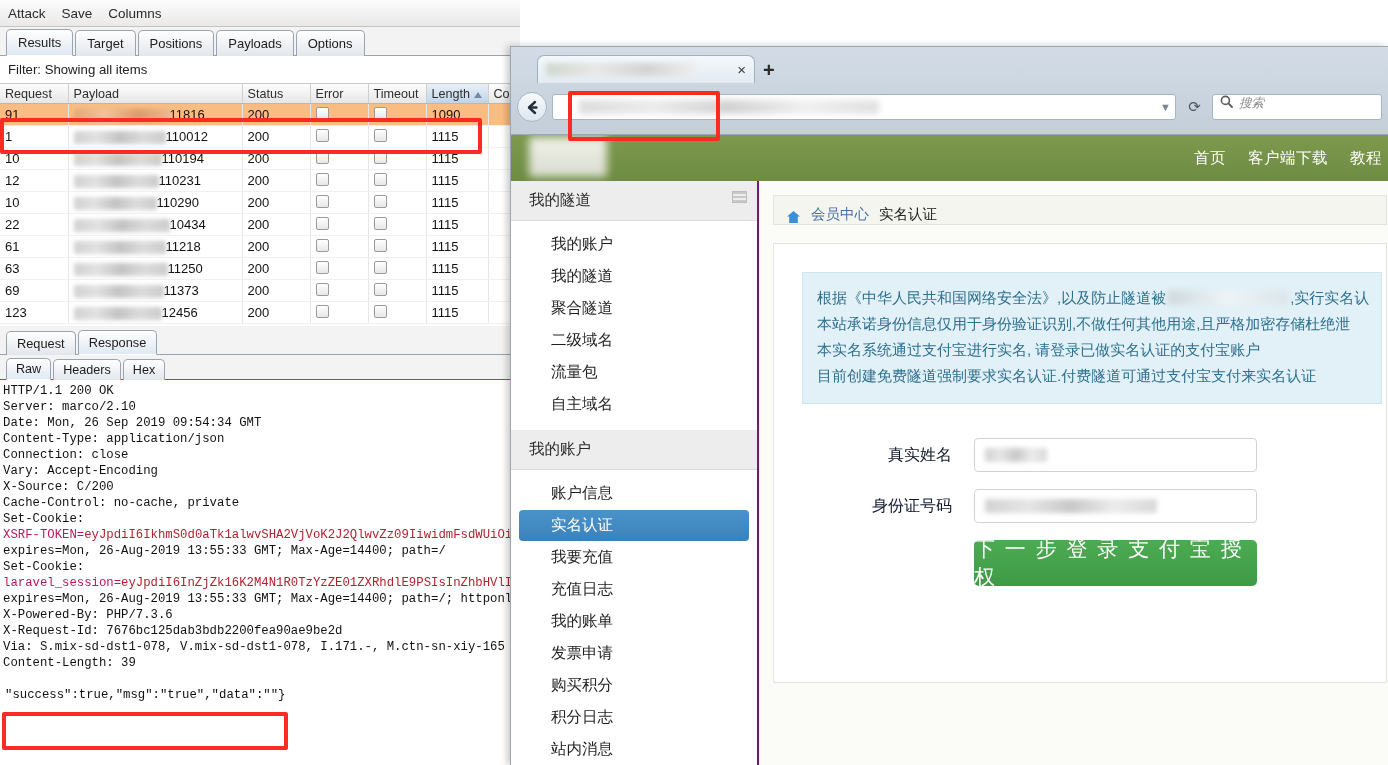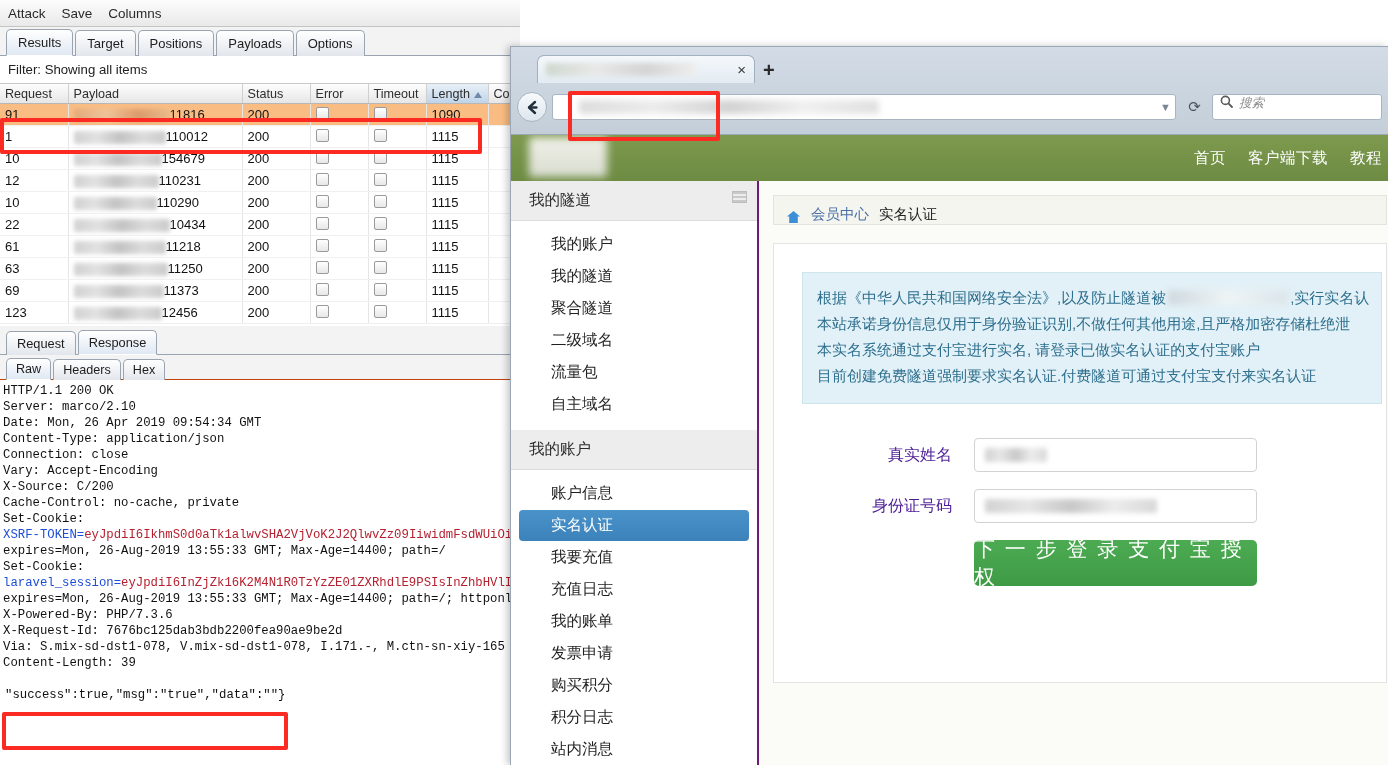--- a/index.html
+++ b/index.html
@@ -85,21 +85,21 @@
 
   .resp-body {
     position: relative;
     background: #fff; height: 348px; overflow: hidden;
     font-family: "Liberation Mono", monospace;
     font-size: 12.3px; line-height: 16px; color: #111;
     padding: 3px 0 0 2px;
     white-space: nowrap;
   }
   .resp-body .ln { height: 16px; overflow: hidden; padding-left: 1px; }
-  .hdr-name { color: #1d4ed8; }
+  .hdr-name { color: #be185d; }
   .hdr-val  { color: #b5212f; }
 
   .burp-scroll-v {
     position: absolute; right: 0; top: 0; width: 9px; height: 100%;
     background: #eef2f6;
   }
   .burp-scroll-v .thumb { position:absolute; left:1px; width:7px; background:#a8c0d8; border-radius:3px;}
 
   
   .redbox { position: absolute; border: 4px solid #fb2a22; border-radius: 2px; pointer-events:none; }
@@ -222,21 +222,21 @@
   .notice .nl { font-size: 15px; color:#2e6f8e; line-height: 26px; white-space: nowrap;}
   .notice .redact {
     display:inline-block; width: 120px; height: 15px; vertical-align:-2px;
     background: linear-gradient(90deg,#cfd9de,#eef4f6,#dbe5ea);
     filter: blur(3px); margin: 0 2px;
   }
 
   .form { margin: 34px 0 0 0; }
   .frow { display:flex; align-items:center; margin-bottom: 17px; }
   .flabel { width: 200px; text-align: right; padding-right: 22px;
-    font-size: 16px; color:#4c1d95; }
+    font-size: 16px; color:#0f172a; }
   .finput {
     width: 283px; height: 34px; border: 1px solid #d2d2d2; border-radius: 4px;
     background:#fff; display:flex; align-items:center; padding: 0 10px;
   }
   .val-blur { height: 14px; border-radius:2px;
     background: linear-gradient(90deg,#d2d2d2,#e6e6e6,#c8c8c8,#ececec,#d8d8d8);
     filter: blur(2.4px); }
   .btn-next {
     margin-left: 200px; width: 283px; height: 46px;
     background: linear-gradient(#4cab52,#3f9a46); border-radius: 5px;
@@ -303,21 +303,21 @@
             <td>1</td>
             <td><span class="blurbox" style="width:92px"></span><span>110012</span></td>
             <td>200</td>
             <td><span class="cb"></span></td>
             <td><span class="cb"></span></td>
             <td>1115</td>
             <td></td>
           </tr>
           <tr>
             <td>10</td>
-            <td><span class="blurbox" style="width:88px"></span><span>154679</span></td>
+            <td><span class="blurbox" style="width:88px"></span><span>110194</span></td>
             <td>200</td>
             <td><span class="cb"></span></td>
             <td><span class="cb"></span></td>
             <td>1115</td>
             <td></td>
           </tr>
           <tr>
             <td>12</td>
             <td><span class="blurbox" style="width:85px"></span><span>110231</span></td>
             <td>200</td>
@@ -390,21 +390,21 @@
     </div>
     <div class="raw-tabs">
       <div class="btab active">Raw</div>
       <div class="btab">Headers</div>
       <div class="btab">Hex</div>
     </div>
 
     <div class="resp-body">
       <div class="ln">HTTP/1.1 200 OK</div>
       <div class="ln">Server: marco/2.10</div>
-      <div class="ln">Date: Mon, 26 Apr 2019 09:54:34 GMT</div>
+      <div class="ln">Date: Mon, 26 Sep 2019 09:54:34 GMT</div>
       <div class="ln">Content-Type: application/json</div>
       <div class="ln">Connection: close</div>
       <div class="ln">Vary: Accept-Encoding</div>
       <div class="ln">X-Source: C/200</div>
       <div class="ln">Cache-Control: no-cache, private</div>
       <div class="ln">Set-Cookie:</div>
       <div class="ln"><span class="hdr-name">XSRF-TOKEN=</span><span class="hdr-val">eyJpdiI6IkhmS0d0aTk1alwvSHA2VjVoK2J2QlwvZz09IiwidmFsdWUiOiJFREU</span></div>
       <div class="ln">expires=Mon, 26-Aug-2019 13:55:33 GMT; Max-Age=14400; path=/</div>
       <div class="ln">Set-Cookie:</div>
       <div class="ln"><span class="hdr-name">laravel_session=</span><span class="hdr-val">eyJpdiI6InZjZk16K2M4N1R0TzYzZE01ZXRhdlE9PSIsInZhbHVlIjoiY</span></div>

